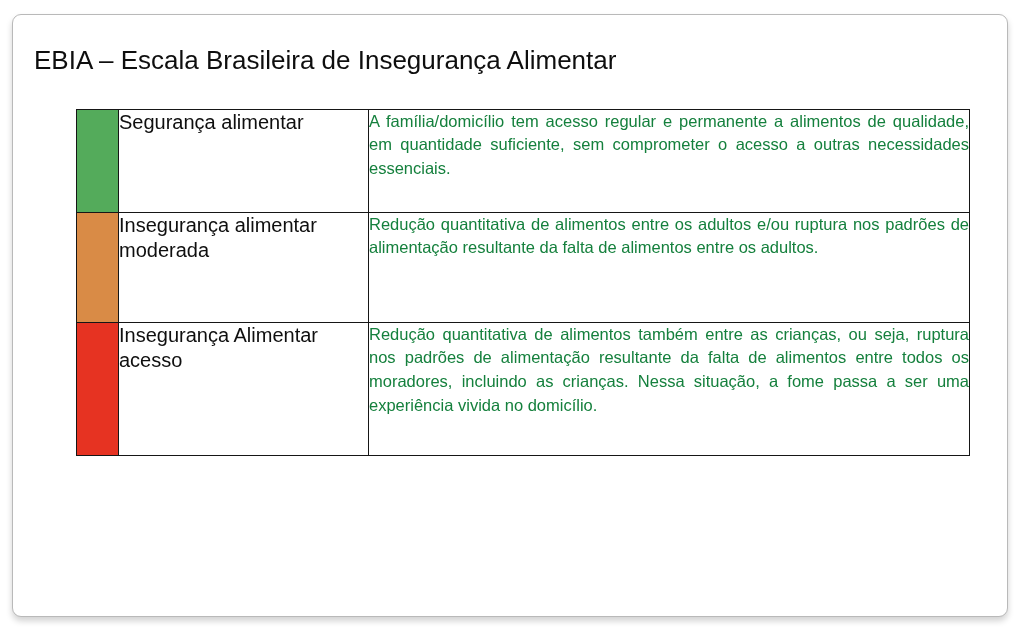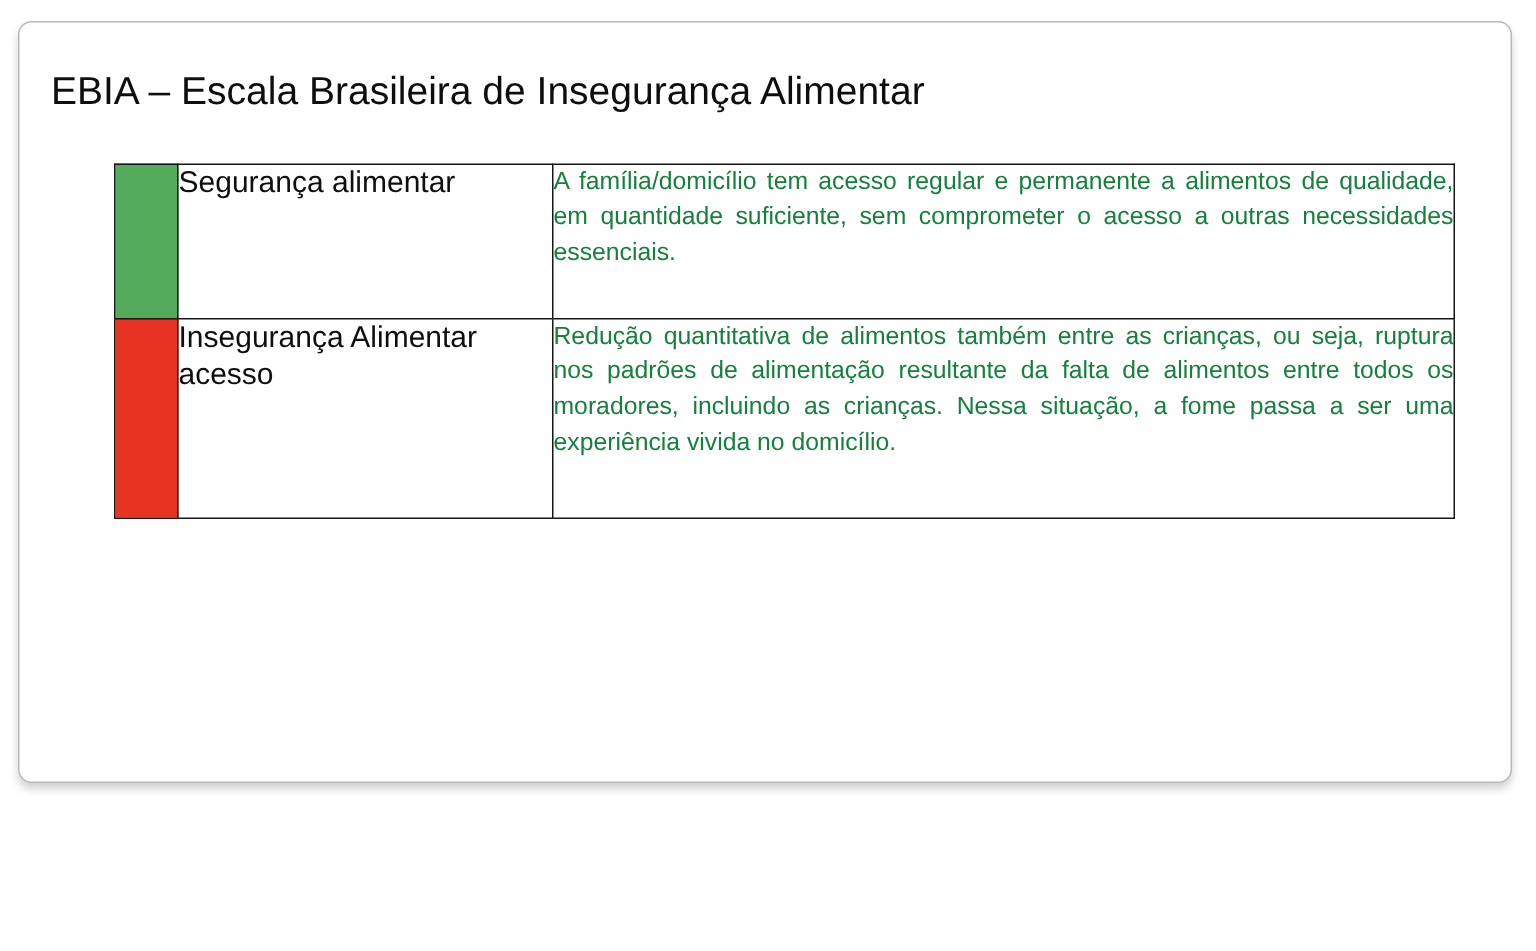--- a/index.html
+++ b/index.html
@@ -10,21 +10,21 @@
     height: 634px;
     background: #ffffff;
     font-family: "Liberation Sans", sans-serif;
     color: #121212;
   }
   .card {
     position: absolute;
     left: 12px;
     top: 14px;
     width: 996px;
-    height: 508px;
+    height: 603px;
     background: #ffffff;
     border: 1px solid #b9b9b9;
     border-radius: 9px;
     box-shadow: 0 4px 6px rgba(0,0,0,0.18);
     overflow: hidden;
   }
   .page-title {
     margin: 31px 0 0 21px;
     font-size: 26px;
     line-height: 1.1;
@@ -72,20 +72,25 @@
       <col style="width:42px">
       <col style="width:250px">
       <col style="width:601px">
     </colgroup>
     <tbody>
       <tr class="r1">
         <td class="color-cell" style="background-color: rgb(84, 171, 91);"></td>
         <td class="label-cell">Segurança alimentar</td>
         <td class="desc-cell">A família/domicílio tem acesso regular e permanente a alimentos de qualidade, em quantidade suficiente, sem comprometer o acesso a outras necessidades essenciais.</td>
       </tr>
+      <tr class="r3">
+        <td class="color-cell" style="background-color: rgb(217, 139, 70);"></td>
+        <td class="label-cell">Insegurança alimentar moderada</td>
+        <td class="desc-cell">Redução quantitativa de alimentos entre os adultos e/ou ruptura nos padrões de alimentação resultante da falta de alimentos entre os adultos.</td>
+      </tr>
       <tr class="r4">
         <td class="color-cell" style="background-color: rgb(230, 51, 34);"></td>
         <td class="label-cell">Insegurança Alimentar acesso</td>
         <td class="desc-cell">Redução quantitativa de alimentos também entre as crianças, ou seja, ruptura nos padrões de alimentação resultante da falta de alimentos entre todos os moradores, incluindo as crianças. Nessa situação, a fome passa a ser uma experiência vivida no domicílio.</td>
       </tr>
     </tbody>
   </table>
 </div>
 
 </body></html>

